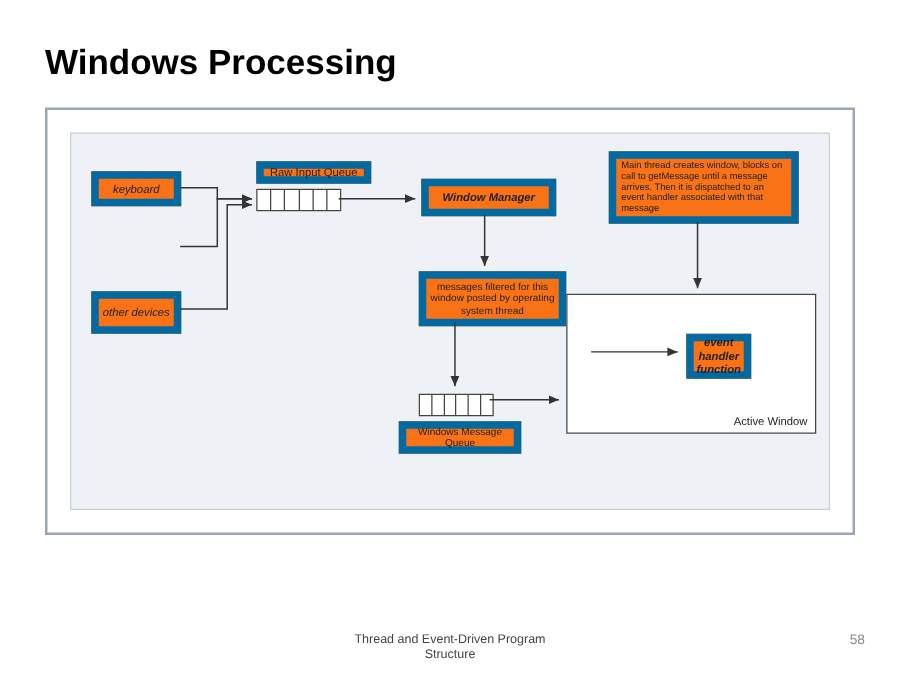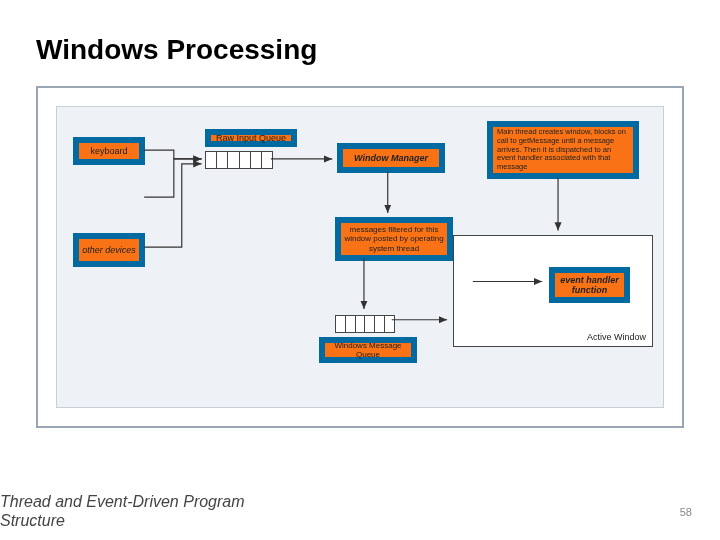--- a/index.html
+++ b/index.html
@@ -9,42 +9,42 @@
   .diagram-frame { position: absolute; left: 36px; top: 86px; width: 648px; height: 342px; border: 2px solid #9aa6b3; background: #fff; }
   .diagram-inner { position: absolute; left: 18px; top: 18px; right: 18px; bottom: 18px; background: #eef1f5; border: 1px solid #c7cfd8; }
   .box { position: absolute; background: #f97316; border: 6px solid #0369a1; text-align: center; display: flex; align-items: center; justify-content: center; font-size: 9px; color: #222; line-height: 1.15; padding: 2px; }
   .queue { position: absolute; background: #fff; border: 1px solid #444; display: flex; }
   .queue .cell { flex: 1; border-right: 1px solid #444; }
   .queue .cell:last-child { border-right: none; }
   .active-window { position: absolute; background: #fff; border: 1px solid #444; }
   .aw-label { position: absolute; right: 6px; bottom: 4px; font-size: 9px; color: #222; }
   svg.lines { position: absolute; left: 0; top: 0; width: 100%; height: 100%; pointer-events: none; }
   .arrow { stroke: #333; stroke-width: 1.2; fill: none; marker-end: url(#ah); }
-  .footer { position: absolute; left: 0; right: 0; bottom: 10px; font-size: 16px; color: #444; line-height: 1.2; font-style: italic; }
+  .footer { position: absolute; left: 0; right: 0; bottom: 10px; text-align: center; font-size: 10px; color: #444; line-height: 1.2; }
   .pagenum { position: absolute; right: 28px; bottom: 22px; font-size: 11px; color: #888; }
 
   
-  #keyboard   { left: 16px; top: 30px;  width: 72px; height: 28px; }
+  #keyboard   { left: 16px; top: 30px;  width: 72px; height: 28px; font-style: italic; }
   #mouse      { left: 16px; top: 78px;  width: 72px; height: 28px; font-style: italic; }
   #other      { left: 16px; top: 126px; width: 72px; height: 34px; font-style: italic; }
 
   #riq-label  { left: 148px; top: 22px; width: 92px; height: 18px; }
   #raw-queue  { left: 148px; top: 44px; width: 68px; height: 18px; }
 
   #winmgr     { left: 280px; top: 36px; width: 108px; height: 30px; font-style: italic; font-weight:600;}
 
   #annot      { left: 430px; top: 14px; width: 152px; height: 58px; font-size: 7.5px; text-align:left; padding:3px 4px; }
 
   #filter     { left: 278px; top: 110px; width: 118px; height: 44px; font-size: 8px; }
 
   #wmq-queue  { left: 278px; top: 208px; width: 60px; height: 18px; }
   #wmq-label  { left: 262px; top: 230px; width: 98px; height: 26px; font-size: 8px; }
 
   #active     { left: 396px; top: 128px; width: 200px; height: 112px; }
-  #evh        { left: 492px; top: 160px; width: 81px; height: 36px; font-style: italic; font-weight:600;}
+  #evh        { left: 492px; top: 160px; width: 52px; height: 36px; font-style: italic; font-weight:600;}
 </style>
 </head>
 <body>
 
 <div class="slide">
   <div class="title">Windows Processing</div>
 
   <div class="diagram-frame">
     <div class="diagram-inner">
 

